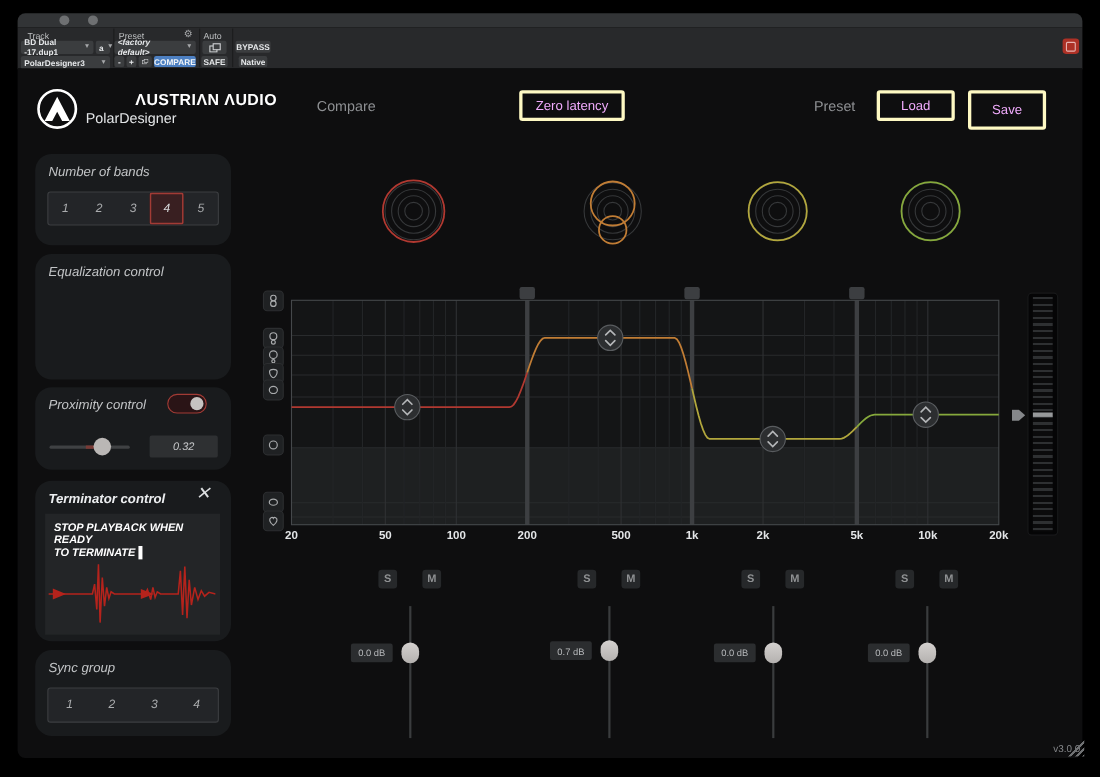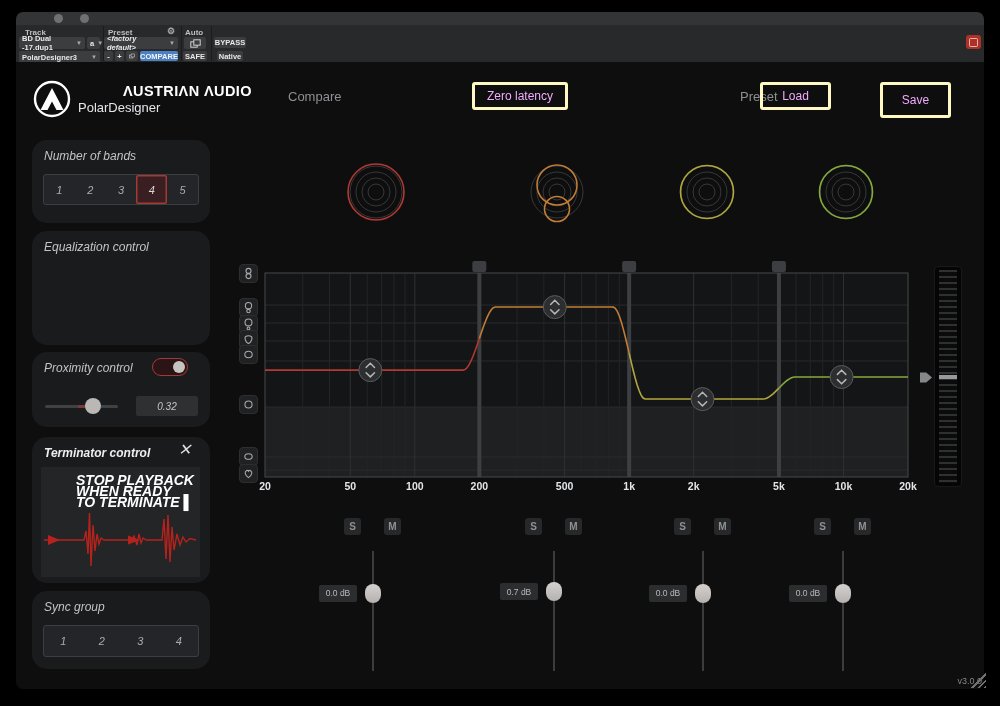--- a/index.html
+++ b/index.html
@@ -3,21 +3,21 @@
 <meta charset="utf-8">
 <style>
   html,body{margin:0;padding:0;}
   body{width:1000px;height:706px;background:#000;font-family:"Liberation Sans",sans-serif;position:relative;overflow:hidden;}
   .abs{position:absolute;}
   
   .titlebar{left:16px;top:12px;width:968px;height:13px;background:#323436;border-radius:7px 7px 0 0;}
   .windots{left:54px;top:14px;display:flex;gap:17px;}
   .windots i{width:9px;height:9px;border-radius:50%;background:#6e7072;display:block;}
   .hostbar{left:16px;top:25px;width:968px;height:37px;background:#28292b;border-bottom:1px solid #141415;}
-  .hb-label{position:absolute;font-size:8px;font-weight:bold;color:#bdbfc1;}
+  .hb-label{position:absolute;font-size:8px;font-weight:normal;color:#bdbfc1;}
   .hdd,.hbtn{position:absolute;background:#3b3d3f;border-radius:2px;color:#e6e8ea;font-size:7.5px;font-weight:bold;display:flex;align-items:center;justify-content:center;height:12px;box-sizing:border-box;padding:0 3px;}
   .hdd{justify-content:space-between;}
   .hdd .caret{color:#a6a8aa;font-size:6px;margin-left:3px;}
   .hsep{position:absolute;width:1px;top:26px;height:35px;background:#1b1c1d;}
   .compare-btn{background:#4d80c2;color:#f2f5f8;}
   .host-red-btn{left:966px;top:35px;width:15px;height:14px;background:#ad3126;border-radius:3px;display:flex;align-items:center;justify-content:center;}
   .host-red-btn i{width:7px;height:7px;border:1px solid rgba(255,235,235,.7);border-radius:1.5px;display:block;}
   .plugin{left:16px;top:62px;width:968px;height:627px;background:#0e0e0f;border-radius:0 0 7px 7px;}
   
   .brand{left:78px;top:83px;font-size:14.5px;font-weight:bold;color:#fff;letter-spacing:.4px;margin-left:45px;}
@@ -32,21 +32,21 @@
   .seg-cell.selected{background:#391f21;box-shadow:inset 0 0 0 1.5px #a23b35;color:#d6d8da;}
   .toggle{position:absolute;width:36px;height:18px;border:1.5px solid #a23b35;border-radius:10px;background:#2a1416;box-sizing:border-box;}
   .toggle i{position:absolute;right:2px;top:1.5px;width:12px;height:12px;border-radius:50%;background:#c6c3c1;display:block;}
   .prox-track{position:absolute;left:13px;top:53px;width:73px;height:3px;background:#3f4143;border-radius:2px;}
   .prox-track-red{position:absolute;left:46px;top:53px;width:15px;height:3px;background:#7a3a35;}
   .prox-knob{position:absolute;left:53px;top:46px;width:16px;height:16px;border-radius:50%;background:#bab7b5;}
   .value-box{position:absolute;background:#2e3032;border-radius:2px;color:#c3c5c7;display:flex;align-items:center;justify-content:center;}
   .term-title{color:#eceef0;font-weight:bold;}
   .term-close{position:absolute;left:146px;top:4px;font-size:16px;color:#dcdee0;line-height:18px;}
   .term-box{position:absolute;left:9px;top:30px;width:159px;height:110px;background:#232527;}
-  .term-msg{position:absolute;left:8px;top:8px;font-size:14px;font-weight:bold;color:#fff;line-height:11px;width:140px;margin-left:27px;}
+  .term-msg{position:absolute;left:8px;top:8px;font-size:10px;font-weight:bold;color:#fff;line-height:11px;width:140px;}
   
   .picon{position:absolute;left:239px;width:19px;height:19px;background:#1f2123;border:1px solid #2c2e30;border-radius:4px;box-sizing:border-box;display:flex;align-items:center;justify-content:center;color:#a8aaac;}
   .meter{left:934px;top:266px;width:28px;height:221px;background:#050506;border:1px solid #18191a;border-radius:4px;box-sizing:border-box;}
   .meter-stripes{position:absolute;left:4px;right:4px;top:3px;bottom:3px;background:repeating-linear-gradient(180deg,#2e3032 0 2px,#0b0b0c 2px 6px);}
   .meter-hl{position:absolute;left:4px;right:4px;top:108px;height:3.5px;background:#97999b;}
   .meter-pointer{left:920px;top:371px;width:12px;height:13px;background:#85878a;clip-path:polygon(0% 12%,52% 12%,100% 50%,52% 88%,0% 88%);}
   
   .sm-btn{position:absolute;width:17px;height:17px;background:#26282a;border-radius:3px;color:#8f9193;font-size:10px;font-weight:bold;display:flex;align-items:center;justify-content:center;}
   .strip-track{position:absolute;width:2px;height:120px;background:#3a3c3e;}
   .strip-knob{position:absolute;width:16px;height:19px;border-radius:8px;background:linear-gradient(180deg,#d4d1cf,#b4b1af);}
@@ -116,21 +116,21 @@
 
 <svg class="abs" style="left:33px;top:80px;" width="38" height="38" viewBox="0 0 38 38">
   <circle cx="19" cy="19" r="17" fill="none" stroke="#fff" stroke-width="2.4"></circle>
   <path d="M19 8 L30.5 30 L23.5 30 L19 21.5 L14.5 30 L7.5 30 Z" fill="#fff"></path>
 </svg>
 <span class="abs brand">ΛUSTRIΛN ΛUDIO</span>
 <span class="abs product">PolarDesigner</span>
 <span class="hdr-text" style="left:288px;top:89px;">Compare</span>
 <div class="btn-outline" style="left:472px;top:82px;width:96px;height:28px;">Zero latency</div>
 <span class="hdr-text" style="left:740px;top:89px;">Preset</span>
-<div class="btn-outline" style="left:760px;top:82px;width:71px;height:28px;">Load</div>
+<div class="btn-outline" style="left:797px;top:82px;width:71px;height:28px;">Load</div>
 <div class="btn-outline" style="left:880px;top:82px;width:71px;height:36px;">Save</div>
 
 <div class="panel" style="top:140px;height:83px;">
   <span class="panel-title">Number of bands</span>
   <div class="seg bands-seg" style="left:11px;top:34px;width:156px;height:31px;">
     <span class="seg-cell">1</span>
     <span class="seg-cell">2</span>
     <span class="seg-cell">3</span>
     <span class="seg-cell selected">4</span>
     <span class="seg-cell">5</span>

